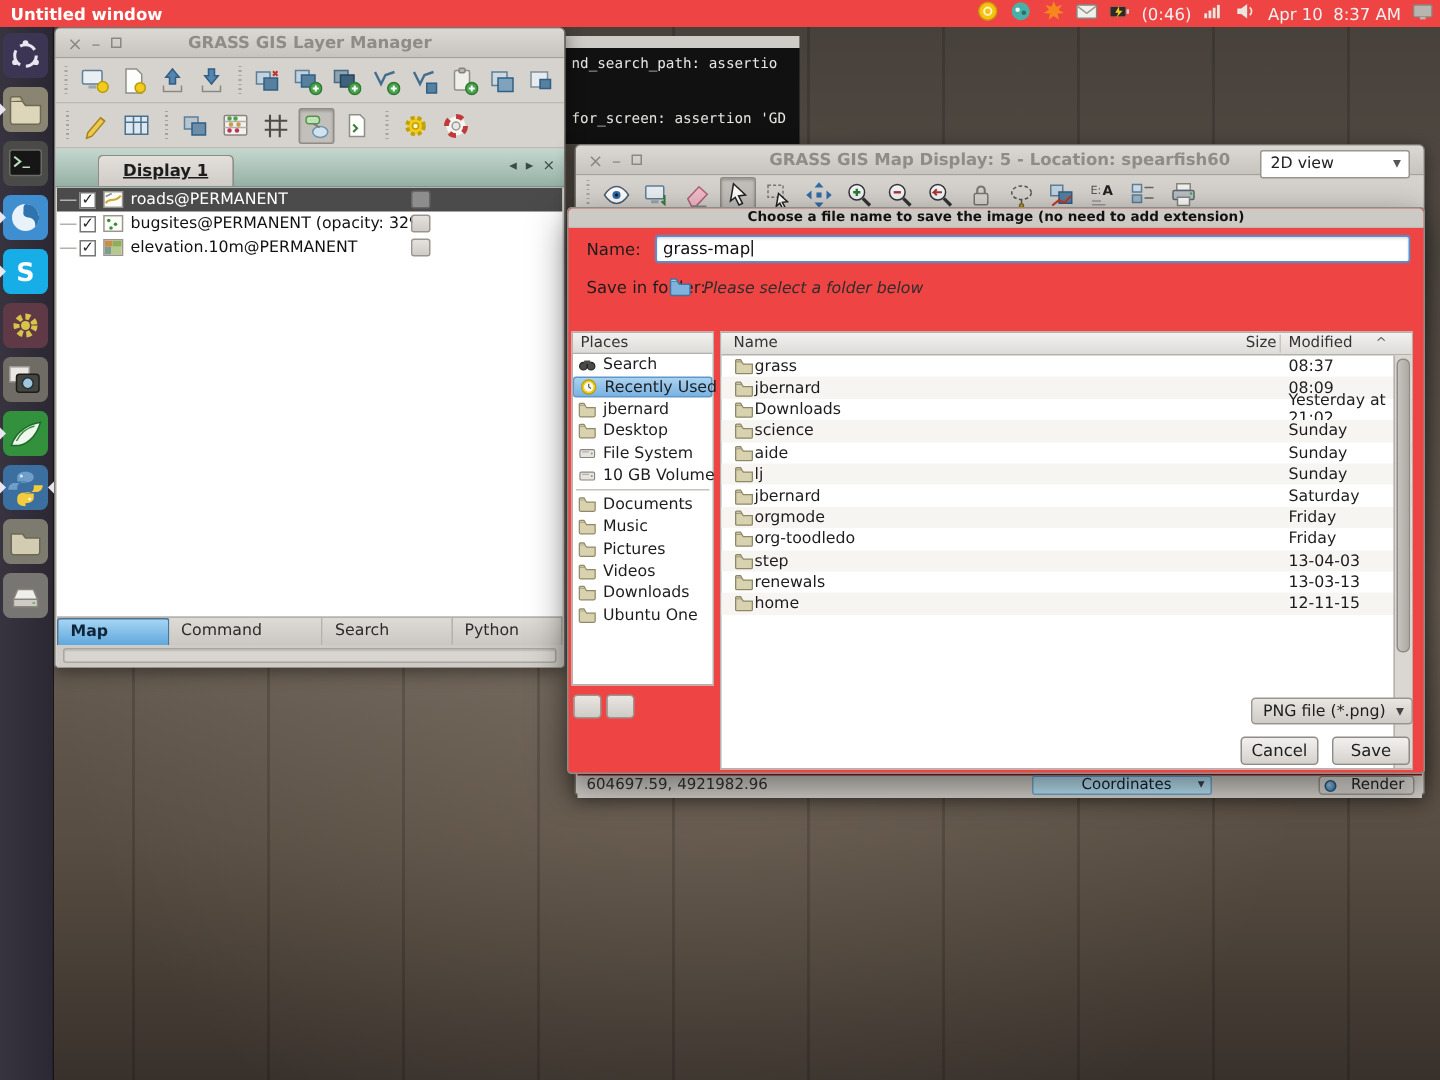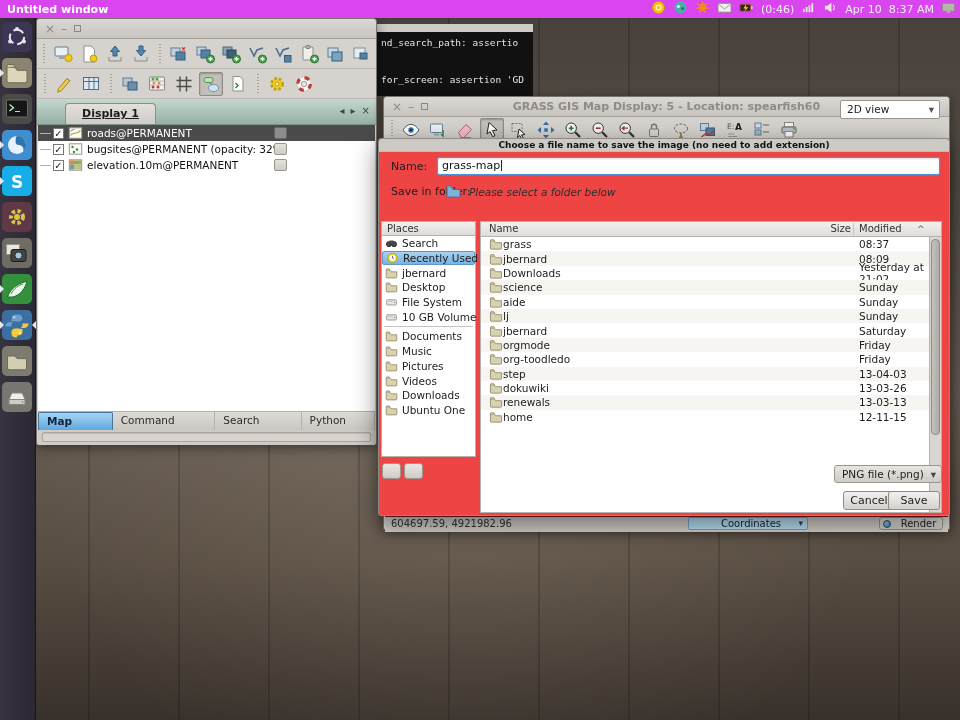--- a/index.html
+++ b/index.html
@@ -8,21 +8,21 @@
   .screen *{box-sizing:border-box;}
 
   
   .wallpaper{position:absolute;inset:0;
     background:
       repeating-linear-gradient(90deg, rgba(0,0,0,0) 0 88px, rgba(0,0,0,.16) 88px 90px),
       radial-gradient(ellipse at 48% 62%, rgba(255,235,210,.12), rgba(0,0,0,0) 60%),
       linear-gradient(180deg,#46403a 0%,#585048 30%,#6a6056 55%,#584d42 78%,#38312b 100%);}
 
   
-  .panel{position:absolute;left:0;top:0;width:960px;height:18px;background:#d946ef;z-index:40;
+  .panel{position:absolute;left:0;top:0;width:960px;height:18px;background:#ef4444;z-index:40;
     display:flex;align-items:center;}
   .ptitle{color:#fff;font-weight:bold;font-size:11px;margin-left:7px;}
   .tray{margin-left:auto;margin-right:4px;display:flex;align-items:center;gap:7px;height:18px;}
   .tray .ttxt{color:#f1f1f1;font-size:11px;}
   .tray .svgi{display:inline-flex;width:15px;height:15px;}
   .tray .svgi svg{width:100%;height:100%;}
 
   
   .dock{position:absolute;left:0;top:18px;width:36px;height:702px;z-index:39;
     background:linear-gradient(90deg,#37333f,#2b2834);border-right:1px solid #17151c;}
@@ -142,39 +142,40 @@
   .vthumb{position:absolute;left:1px;top:2px;width:9px;height:196px;background:linear-gradient(90deg,#c6c2bd,#aeaaa4);
     border:1px solid #8f8b86;border-radius:4px;}
 
   .mini{position:absolute;top:324px;width:19px;height:16px;border:1px solid #9a968f;border-radius:3px;
     background:linear-gradient(#e9e6e2,#cfccc7);padding:0;}
   .ftype{position:absolute;left:455px;top:326px;width:108px;height:18px;border:1px solid #9a968f;border-radius:3px;
     background:linear-gradient(#e9e6e2,#cfccc7);font-size:10.5px;line-height:16px;padding-left:7px;color:#1d1d1d;}
   .ftype .chev{position:absolute;right:5px;top:0;color:#444;}
   .btn{position:absolute;top:352px;width:52px;height:19px;border:1px solid #8f8b86;border-radius:3px;
     background:linear-gradient(#f2f0ee,#d5d2cd);font-family:inherit;font-size:11px;color:#1d1d1d;padding:0;}
-  .btn.cancel{left:464px;} .btn.save{left:509px;}
+  .btn.cancel{left:448px;} .btn.save{left:509px;}
 </style>
 </head>
 <body>
 
 <div class="screen">
   <div class="wallpaper"></div>
 
   <div class="terminal">
     <div class="tbarfrag"></div>
     <div class="tline t1">nd_search_path: assertio</div>
     <div class="tline t2">for_screen: assertion 'GD</div>
   </div>
 
   <div class="win lm">
     <div class="titlebar">
       <span class="wbtn">×</span>
       <span class="wbtn">–</span>
       <span class="wbox"></span>
+      <span class="wtitle">GRASS GIS Layer Manager</span>
     </div>
     <div class="toolbar lm-tb1" id="lm-tb1">
         <span class="grip"></span>
         <span class="tbi">
           <span class="svgi">
             <svg viewBox="0 0 20 20">
               <rect x="2" y="3" width="13" height="9" rx="1" fill="#e9eff3" stroke="#5d7f97"></rect>
               <rect x="6" y="13" width="5" height="2" fill="#9aa6ad"></rect>
               <circle cx="15.5" cy="14" r="3.6" fill="#f3cb1c" stroke="#b79b07"></circle>
             </svg>
@@ -824,30 +825,20 @@
             <span>step</span>
             <span class="fmod">13-04-03</span>
           </div>
           <div class="frow">
             <span class="svgi">
               <svg viewBox="0 0 16 14">
                 <path d="M1.5 3.5h4.5l1.5 2h7v6.5a1 1 0 01-1 1h-11a1 1 0 01-1-1z" fill="#d9d2ae" stroke="#8f8868"></path>
                 <path d="M1.5 3.5V2.8a.8.8 0 01.8-.8h3l1 1.5" fill="#cfc8a4" stroke="#8f8868"></path>
               </svg>
             </span>
-            <span>dokuwiki</span>
-            <span class="fmod">13-03-26</span>
-          </div>
-          <div class="frow">
-            <span class="svgi">
-              <svg viewBox="0 0 16 14">
-                <path d="M1.5 3.5h4.5l1.5 2h7v6.5a1 1 0 01-1 1h-11a1 1 0 01-1-1z" fill="#d9d2ae" stroke="#8f8868"></path>
-                <path d="M1.5 3.5V2.8a.8.8 0 01.8-.8h3l1 1.5" fill="#cfc8a4" stroke="#8f8868"></path>
-              </svg>
-            </span>
             <span>renewals</span>
             <span class="fmod">13-03-13</span>
           </div>
           <div class="frow">
             <span class="svgi">
               <svg viewBox="0 0 16 14">
                 <path d="M1.5 3.5h4.5l1.5 2h7v6.5a1 1 0 01-1 1h-11a1 1 0 01-1-1z" fill="#d9d2ae" stroke="#8f8868"></path>
                 <path d="M1.5 3.5V2.8a.8.8 0 01.8-.8h3l1 1.5" fill="#cfc8a4" stroke="#8f8868"></path>
               </svg>
             </span>

